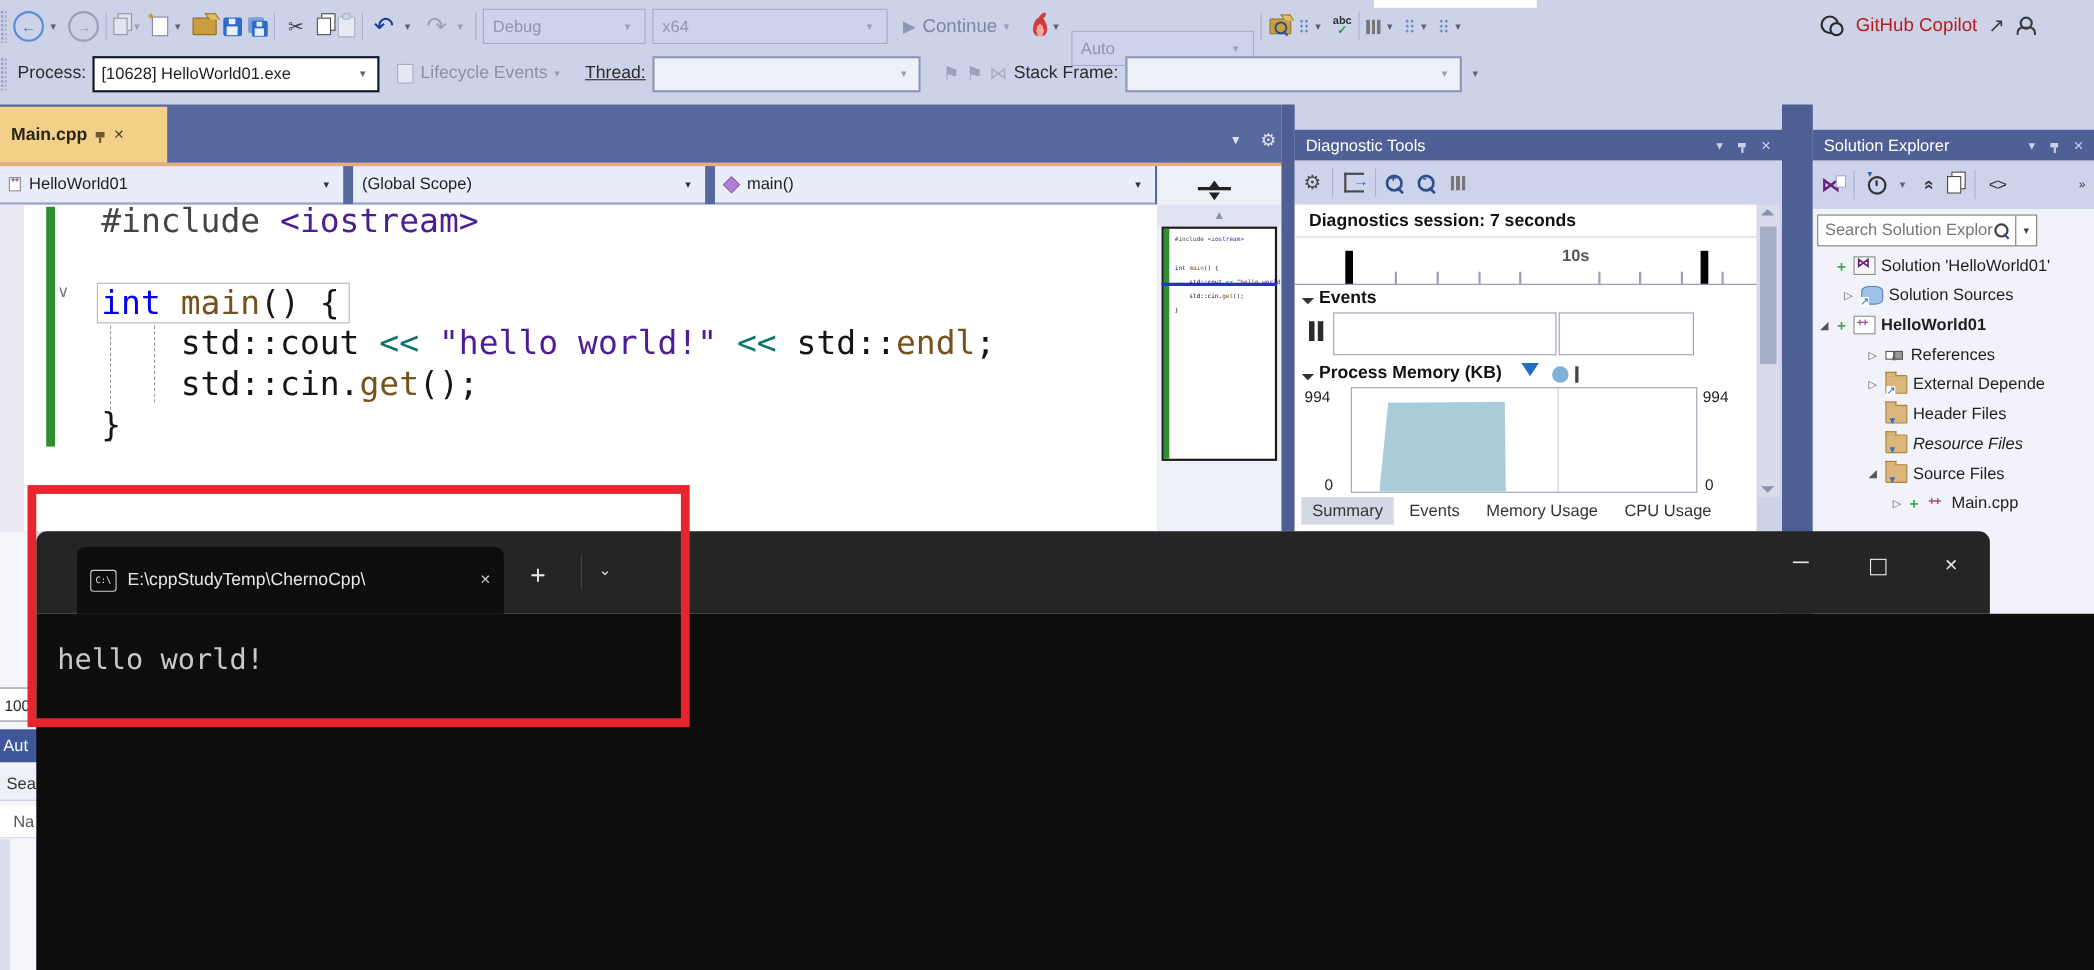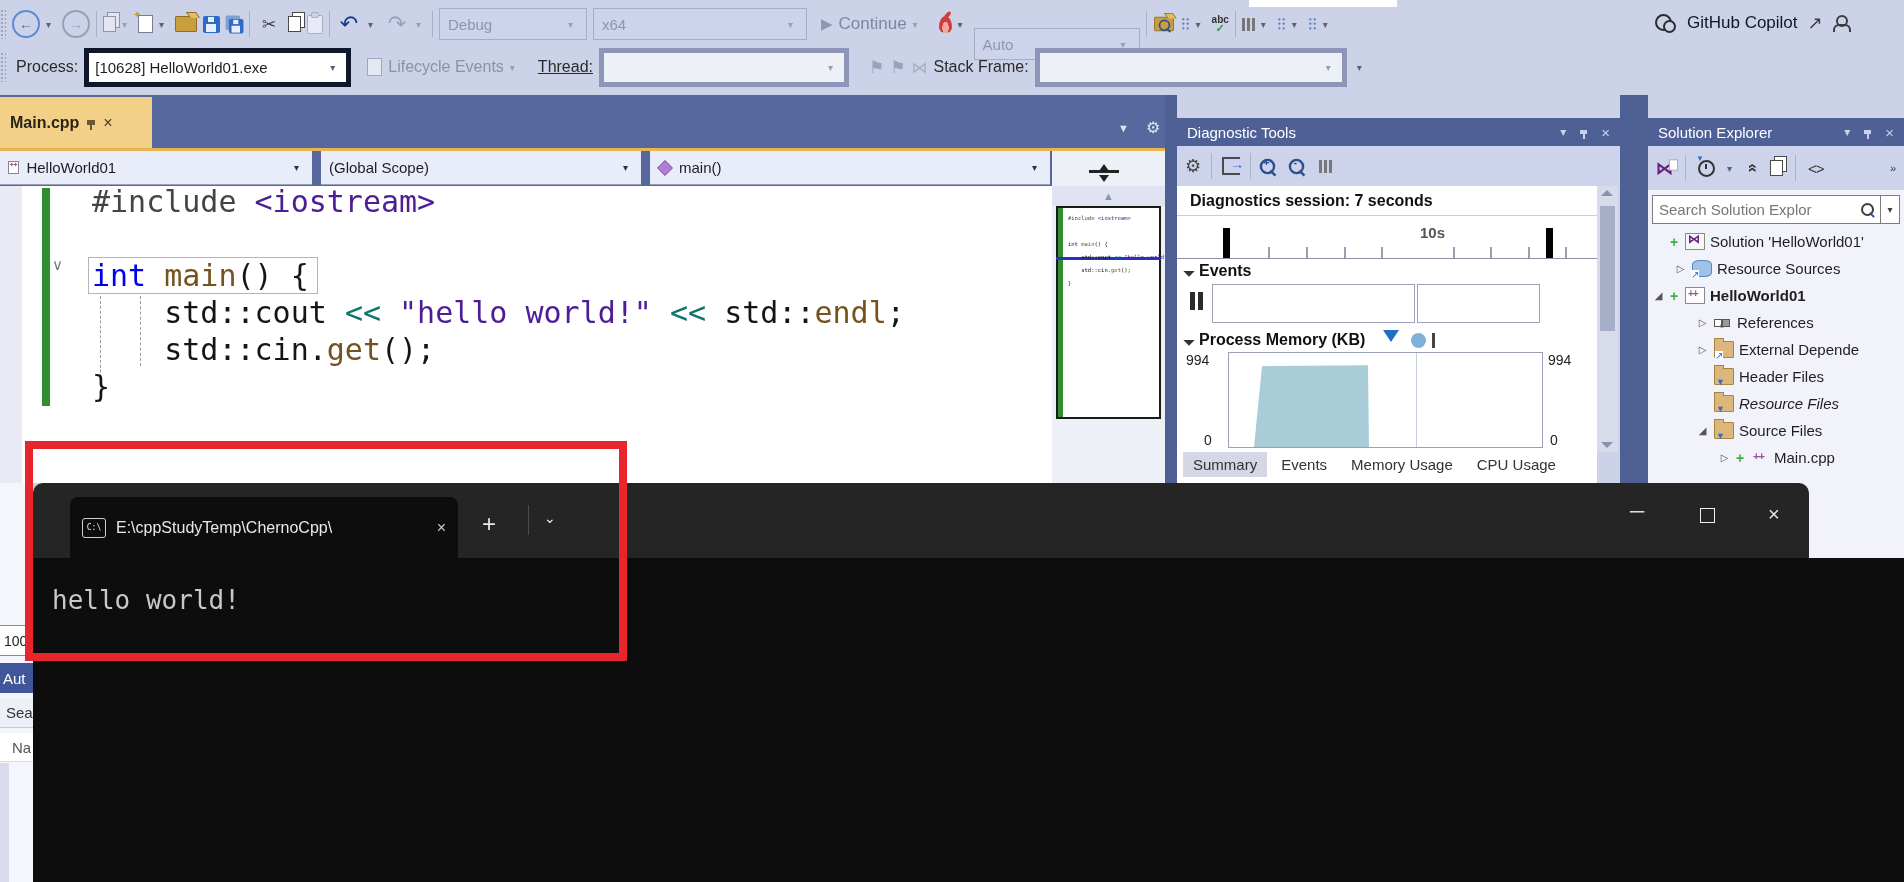--- a/index.html
+++ b/index.html
@@ -36,21 +36,21 @@
   .dots3{width:9px;height:14px;background:radial-gradient(#5b79c4 1.1px,transparent 1.2px);background-size:4.5px 4.5px;}
   .abc{font-size:10px;font-weight:bold;color:#333;line-height:9px;text-align:center;}
   .abc span{color:#2f9e44;font-size:11px;display:block;}
   .copilot-ic{width:22px;height:18px;position:relative;}
   .copilot-ic::before{content:"";position:absolute;left:0;top:0;width:13px;height:13px;border:2.5px solid #2b2b2b;border-radius:50%;}
   .copilot-ic::after{content:"";position:absolute;left:8px;top:6px;width:9px;height:9px;border:2.5px solid #2b2b2b;border-radius:50%;background:#ccd2e8;}
   .sharearrow{font-size:18px;color:#3c3c3c;}
   .person-ic{width:18px;height:16px;position:relative;}
   .person-ic::before{content:"";position:absolute;left:3px;top:0;width:8px;height:8px;border:2px solid #3c3c3c;border-radius:50%;}
   .person-ic::after{content:"";position:absolute;left:0px;top:9px;width:14px;height:6px;border:2px solid #3c3c3c;border-bottom:none;border-radius:6px 6px 0 0;}
-  .combo{background:#fff;border:5px solid #0f172a;display:flex;align-items:center;justify-content:space-between;font-size:15px;color:#1e1e1e;padding:0 6px;height:29px;}
+  .combo{background:#fff;border:2px solid #0f172a;display:flex;align-items:center;justify-content:space-between;font-size:15px;color:#1e1e1e;padding:0 6px;height:29px;}
   .combo.empty{background:#eef0f8;border-color:#8d96b8;}
   .lbl{font-size:16px;color:#2b2b2b;}
   .lbl.dis{color:#8b92a8;}
   .flag{font-size:17px;color:#9aa2bb;}
   
   #tabstrip{left:0;top:95px;width:1165px;height:53px;background:#56689e;}
   #goldline{left:0;top:148px;width:1165px;height:3px;background:#e8b551;}
   #tab-main{left:0;top:97px;width:152px;height:51px;background:#f2d088;color:#2a2416;display:flex;align-items:center;padding-left:10px;gap:8px;box-sizing:border-box;}
   #tab-main .t{font-size:16px;font-weight:bold;}
   .pinhead{width:8px;height:5px;background:#6a5a33;position:relative;display:inline-block;}
@@ -201,21 +201,21 @@
     <span class="bars3"></span>
     <span class="caret">▾</span>
     <span class="dots3"></span>
     <span class="caret">▾</span>
     <span class="dots3"></span>
     <span class="caret">▾</span>
   </div>
 
   <div class="abs" style="left:1655px;top:12px;display:flex;align-items:center;gap:10px;">
     <span class="copilot-ic"></span>
-    <span style="font-size:17px;color:#0f172a;">GitHub Copilot</span>
+    <span style="font-size:17px;color:#b91c1c;">GitHub Copilot</span>
     <span class="sharearrow">↗</span>
     <span class="person-ic"></span>
   </div>
   <div class="abs" style="left:1249px;top:0;width:148px;height:7px;background:#fff;"></div>
 
   <div class="tbrow" style="top:50px;height:34px;">
     <div class="grip"></div>
     <span class="lbl" style="margin-left:4px;">Process:</span>
     <div class="combo" style="width:245px;">
       <span class="nowrap">[10628] HelloWorld01.exe</span>
@@ -384,36 +384,36 @@
     <div class="sep"></div>
     <span class="clock"></span>
     <span class="caret">▾</span>
     <span class="rot90">«</span>
     <span class="copy2"></span>
     <div class="sep"></div>
     <span style="font-size:15px;color:#333;letter-spacing:-1px;">&lt;&gt;</span>
     <span style="margin-left:auto;color:#333;font-size:11px;">»</span>
   </div>
   <div class="abs" style="left:1648px;top:190px;width:256px;height:368px;background:#f2f3fa;"></div>
-  <div class="abs" style="left:1652px;top:195px;width:248px;height:29px;background:#fff;border:1px solid #7c7c7c;display:flex;align-items:center;box-sizing:border-box;">
+  <div class="abs" style="left:1652px;top:195px;width:200px;height:29px;background:#fff;border:1px solid #7c7c7c;display:flex;align-items:center;box-sizing:border-box;">
     <span class="nowrap" style="flex:1;padding:0 6px;color:#767676;font-size:15px;">Search Solution Explor</span>
     <span class="mag" style="border-color:#3c3c3c;margin-right:6px;flex:none;"></span>
     <span style="border-left:1px solid #7c7c7c;height:100%;width:18px;display:flex;align-items:center;justify-content:center;color:#444;font-size:10px;flex:none;">▾</span>
   </div>
   <div class="abs" id="se-tree" style="left:1648px;top:228px;width:256px;">
       <div class="se-row" style="padding-left: 4px;">
         <span class="se-exp"></span>
         <span class="se-plus">+</span>
         <span class="tico ti-sol"></span>
         <span class="nowrap" style="font-weight: normal;">Solution 'HelloWorld01'</span>
       </div>
       <div class="se-row" style="padding-left: 26px;">
         <span class="se-exp">▷</span>
         <span class="tico ti-ext"></span>
-        <span class="nowrap" style="font-weight: normal;">Resource Sources</span>
+        <span class="nowrap" style="font-weight: normal;">Solution Sources</span>
       </div>
       <div class="se-row" style="padding-left: 4px;">
         <span class="se-exp">◢</span>
         <span class="se-plus">+</span>
         <span class="tico ti-proj"></span>
         <span class="nowrap" style="font-weight: bold;">HelloWorld01</span>
       </div>
       <div class="se-row" style="padding-left: 48px;">
         <span class="se-exp">▷</span>
         <span class="tico ti-ref"></span>

